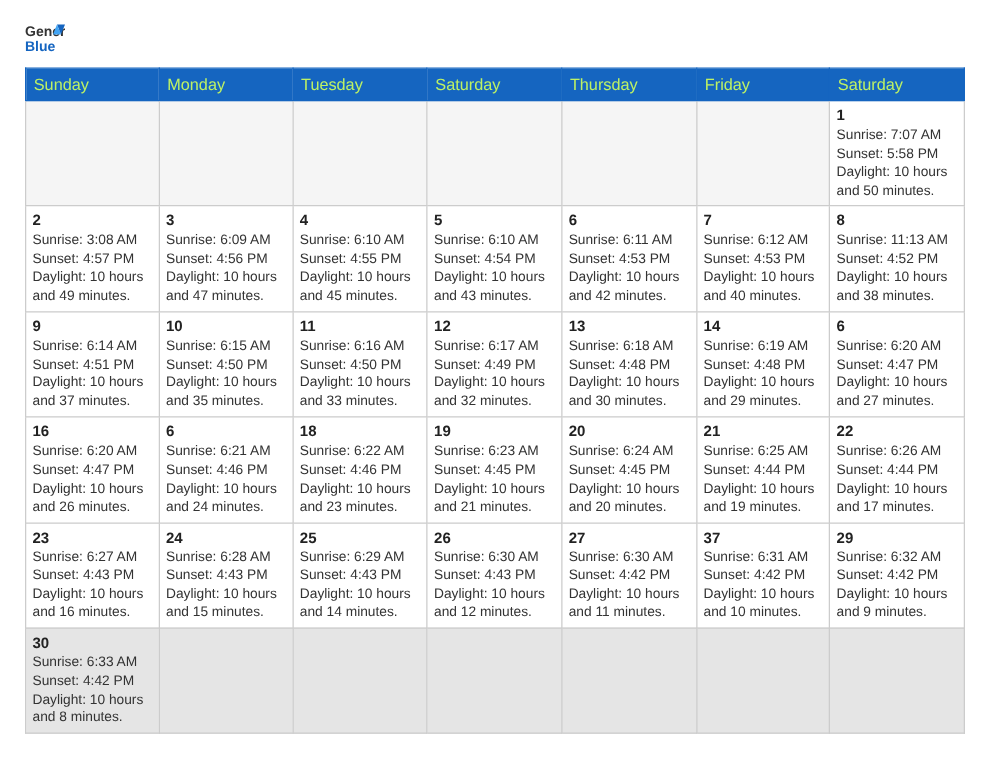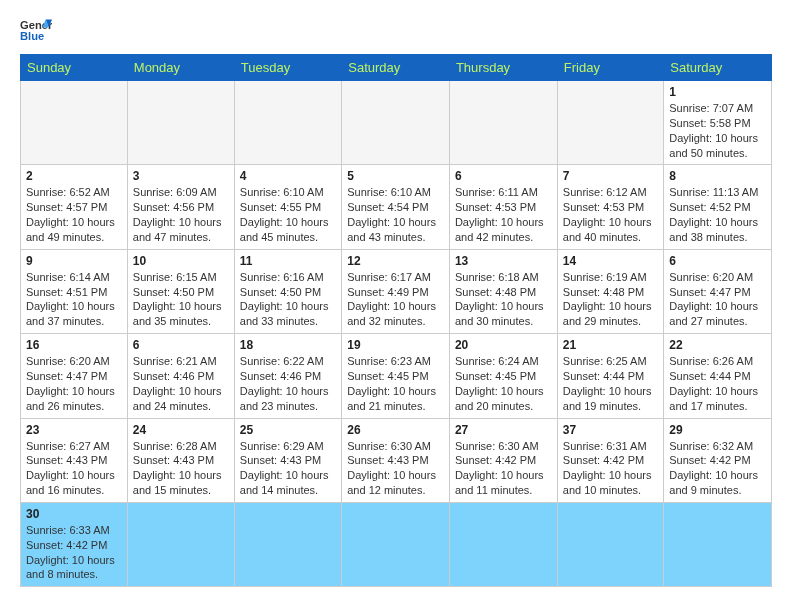--- a/index.html
+++ b/index.html
@@ -64,21 +64,21 @@
       font-size: 9.5px;
       color: #222;
       width: 113px;
       min-height: 80px;
       background: #fff;
     }
     .calendar td.empty {
       background: #f5f5f5;
     }
     .calendar td.last-row {
-      background: #7dd3fc;
+      background: #e5e5e5;
     }
     .day-num {
       font-size: 12px;
       font-weight: bold;
       color: #222;
       display: block;
       margin-bottom: 2px;
     }
     .day-info {
       font-size: 11px;
@@ -132,21 +132,21 @@
             <span class="day-num">1</span>
             <div class="day-info">Sunrise: 7:07 AM
 Sunset: 5:58 PM
 Daylight: 10 hours
 and 50 minutes.</div>
           </td>
         </tr>
         <tr class="week-row">
           <td>
             <span class="day-num">2</span>
-            <div class="day-info">Sunrise: 6:52 AM
+            <div class="day-info">Sunrise: 3:08 AM
 Sunset: 4:57 PM
 Daylight: 10 hours
 and 49 minutes.</div>
           </td>
           <td>
             <span class="day-num">3</span>
             <div class="day-info">Sunrise: 6:09 AM
 Sunset: 4:56 PM
 Daylight: 10 hours
 and 47 minutes.</div>

